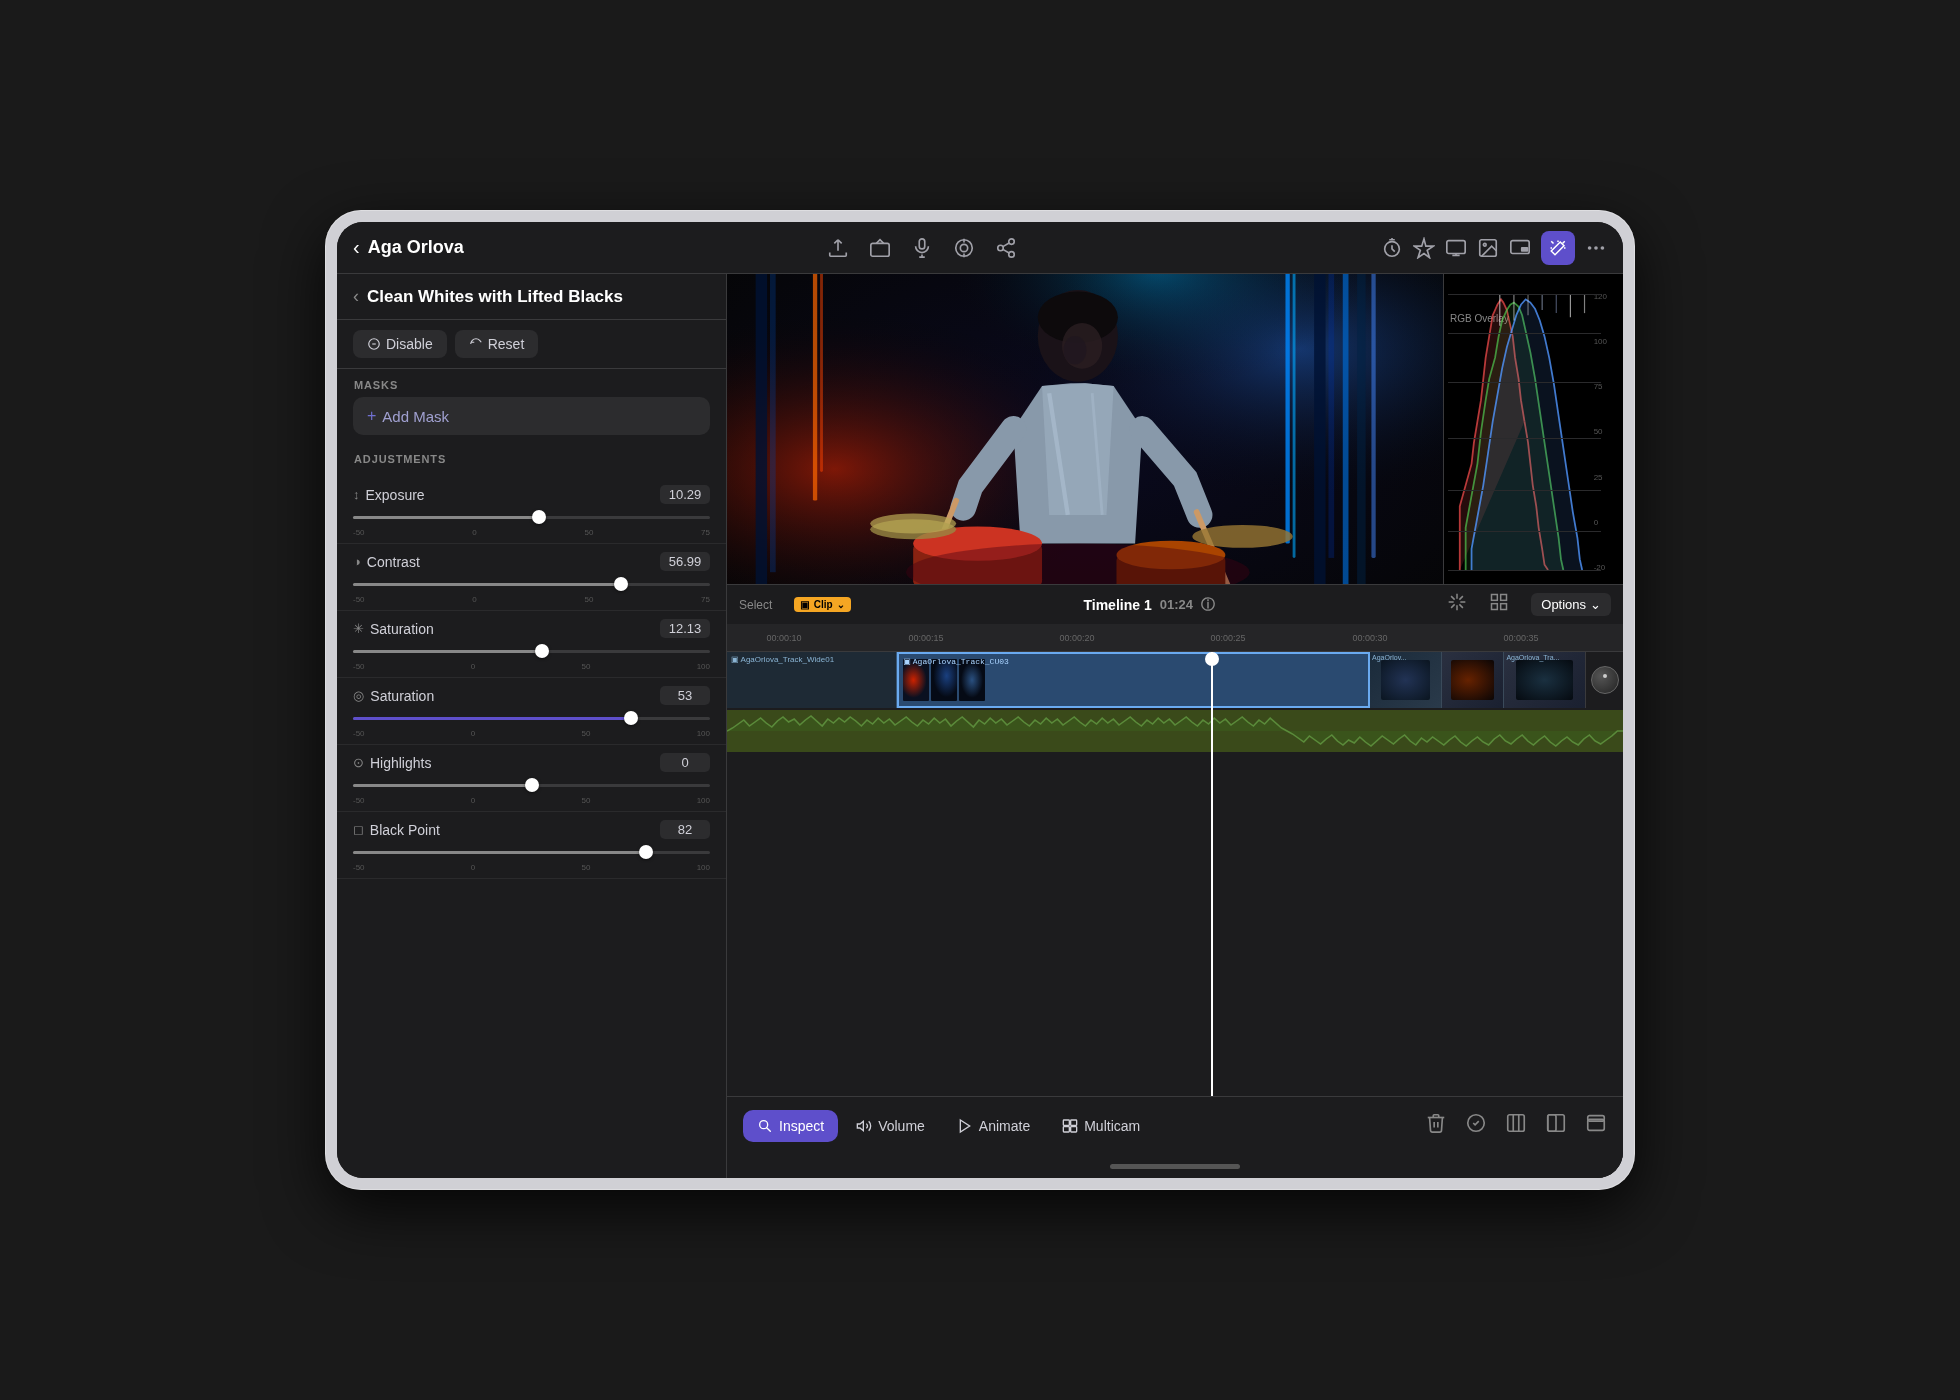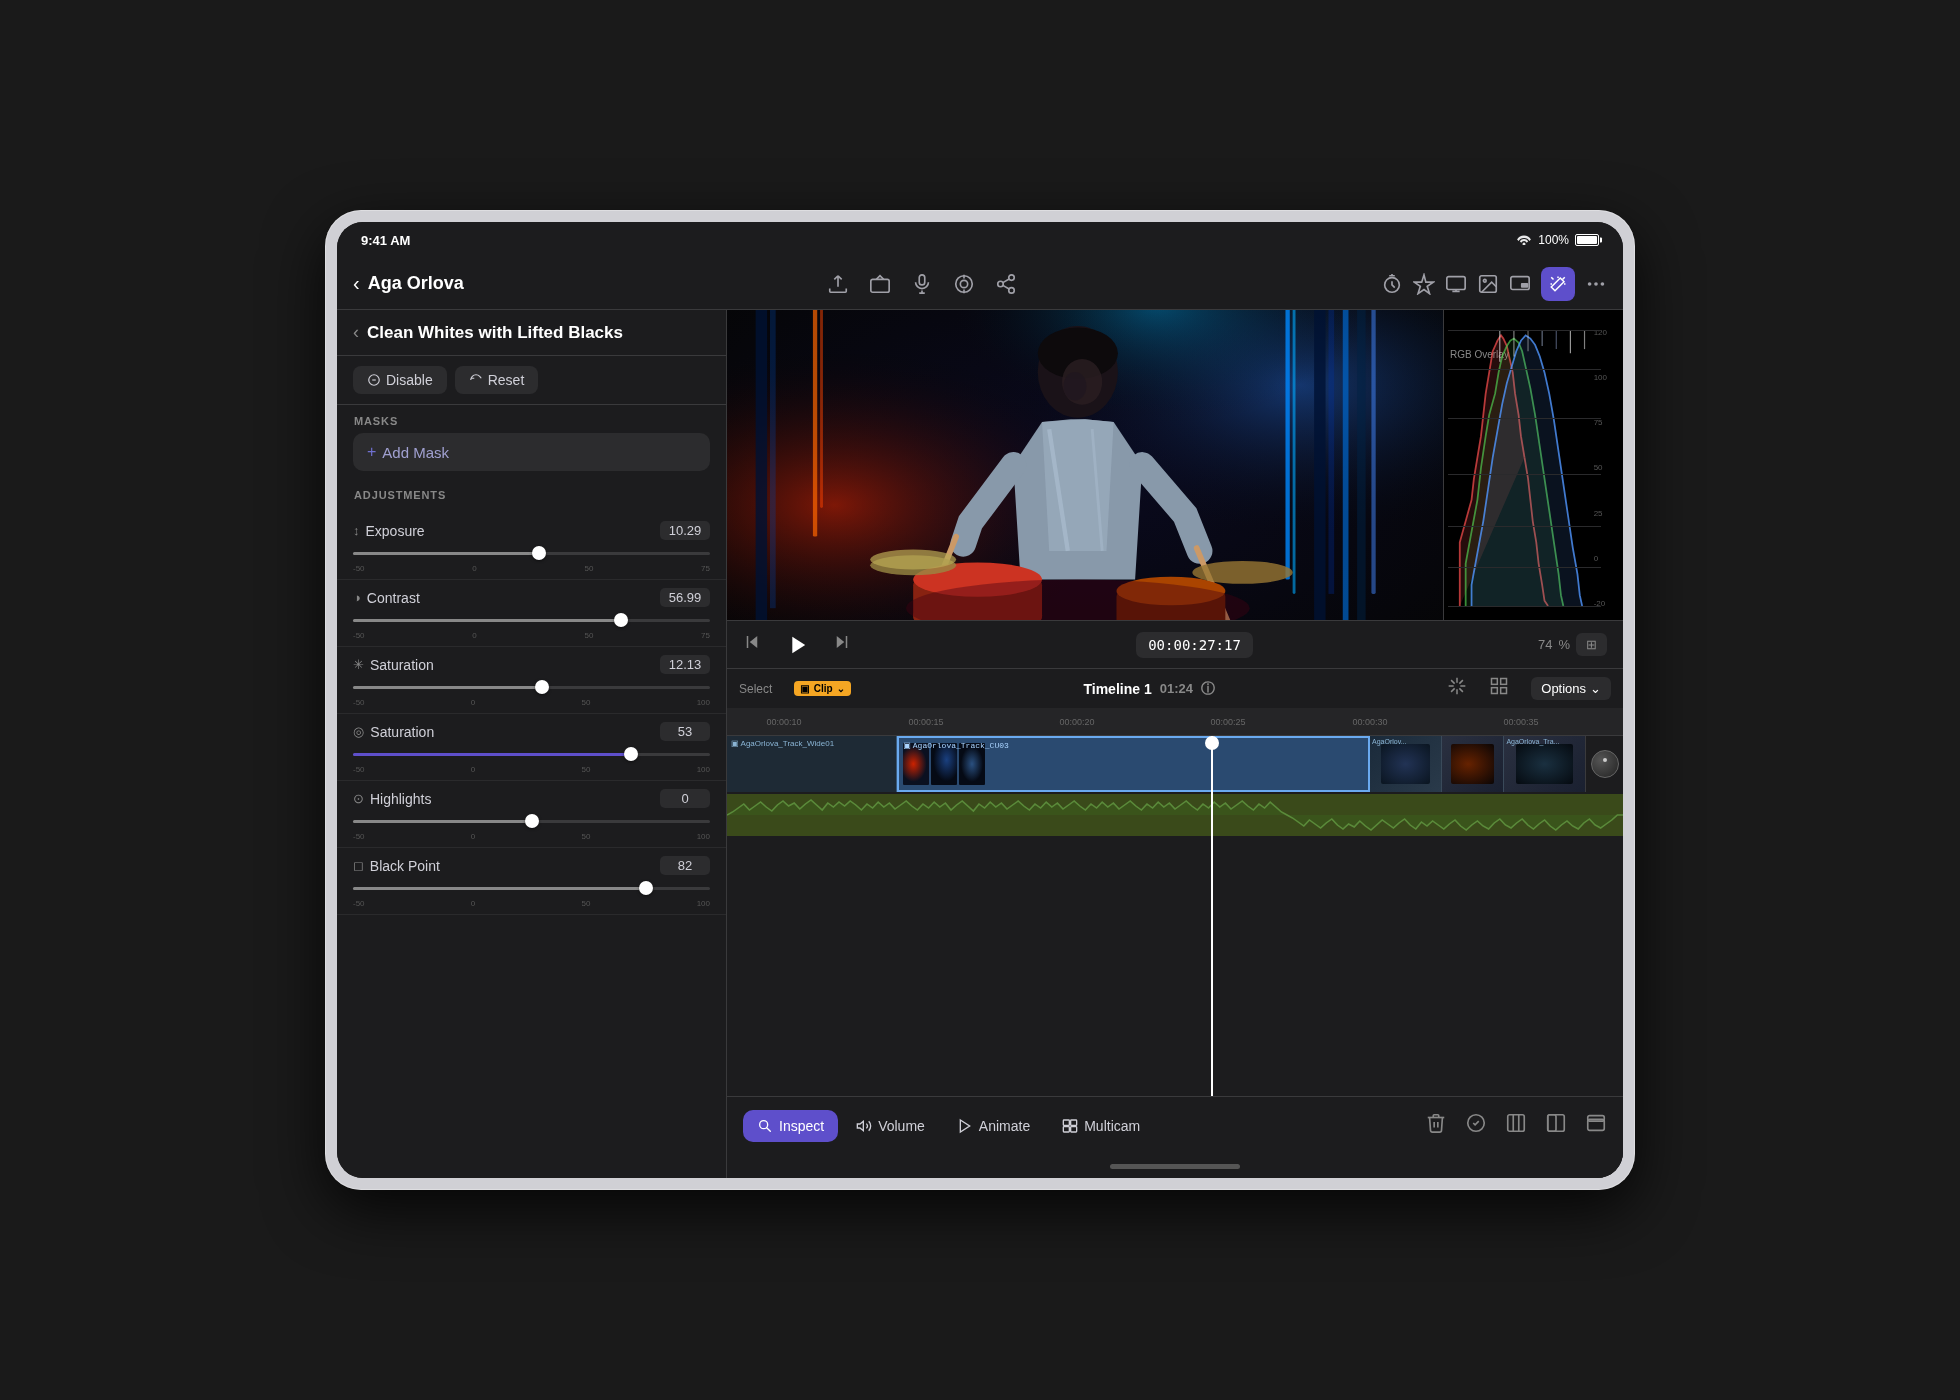--- a/index.html
+++ b/index.html
@@ -543,34 +543,20 @@
     }
     
     .adjustments-section::-webkit-scrollbar { display: none; }
   </style>
 </head>
 <body>
 
 <div class="ipad-frame">
   <div class="ipad-screen">
 
-    <div class="status-bar">
-      <span class="status-time">9:41 AM</span>
-      <div class="status-right">
-        <span>
-          <svg width="16" height="12" viewBox="0 0 16 12" fill="white">
-            <path d="M8 9.5a1.5 1.5 0 110 3 1.5 1.5 0 010-3zm0-3.5a5 5 0 014.24 2.34l-1.5 1.5A3 3 0 008 8a3 3 0 00-2.74 1.84l-1.5-1.5A5 5 0 018 6zm0-3.5a8 8 0 016.93 4l-1.5 1.5A6 6 0 008 5a6 6 0 00-5.43 3L1.07 6.5A8 8 0 018 2.5z" opacity="0.9"></path>
-          </svg>
-        </span>
-        <span style="color:#fff;font-size:12px;">100%</span>
-        <div class="battery-icon">
-          <div class="battery-fill"></div>
-        </div>
-      </div>
-    </div>
 
     <div class="nav-bar">
       <div class="nav-left">
         <div class="nav-back-btn">‹</div>
         <span class="nav-title">Aga Orlova</span>
       </div>
       <div class="nav-center">
         <div class="nav-icon-btn">
           <svg width="22" height="22" viewBox="0 0 24 24" fill="none" stroke="#a0a0a8" stroke-width="1.8">
             <path d="M12 15V3m0 0l-4 4m4-4l4 4M3 17v3a1 1 0 001 1h16a1 1 0 001-1v-3"></path>
@@ -937,45 +923,20 @@
                 <path d="M68,0 L68,20" stroke="rgba(255,255,255,0.4)" stroke-width="1"></path>
                 <path d="M80,0 L80,15" stroke="rgba(200,220,255,0.5)" stroke-width="1"></path>
                 <path d="M92,0 L92,18" stroke="rgba(180,200,255,0.4)" stroke-width="1"></path>
                 <path d="M104,0 L104,22" stroke="rgba(255,255,255,0.6)" stroke-width="1"></path>
                 <path d="M116,0 L116,18" stroke="rgba(255,255,255,0.5)" stroke-width="1"></path>
               </svg>
             </div>
           </div>
         </div>
 
-        <div class="video-controls">
-          <div class="playback-controls">
-            <div class="skip-btn">
-              <svg width="18" height="18" viewBox="0 0 24 24" fill="#888">
-                <path d="M19 20L9 12l10-8v16zM5 4h2v16H5z"></path>
-              </svg>
-            </div>
-            <div class="play-btn">
-              <svg width="28" height="28" viewBox="0 0 24 24" fill="white">
-                <path d="M8 5v14l11-7z"></path>
-              </svg>
-            </div>
-            <div class="skip-btn">
-              <svg width="18" height="18" viewBox="0 0 24 24" fill="#888">
-                <path d="M5 4l10 8-10 8V4zM17 4h2v16h-2z"></path>
-              </svg>
-            </div>
-          </div>
-          <div class="timecode">00:00:27:17</div>
-          <div class="zoom-control">
-            <span>74</span>
-            <span>%</span>
-            <button class="zoom-btn">⊞</button>
-          </div>
-        </div>
 
         <div class="timeline-area">
 
           <div class="timeline-toolbar">
             <div class="timeline-select">
               <span>Select</span>
               <div class="clip-badge">
                 <span>▣</span>
                 <span>Clip</span>
                 <span>⌄</span>

